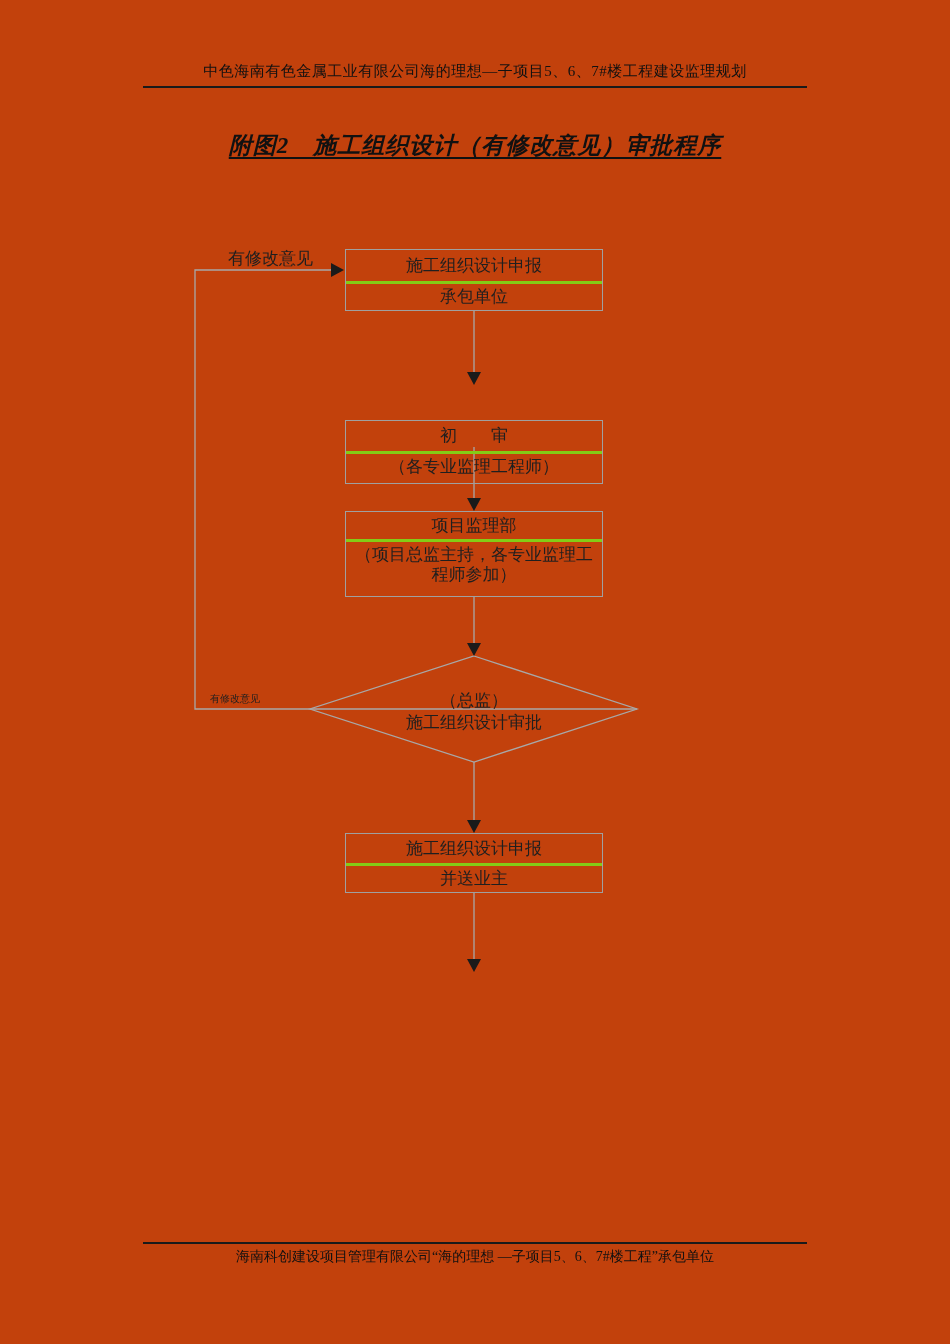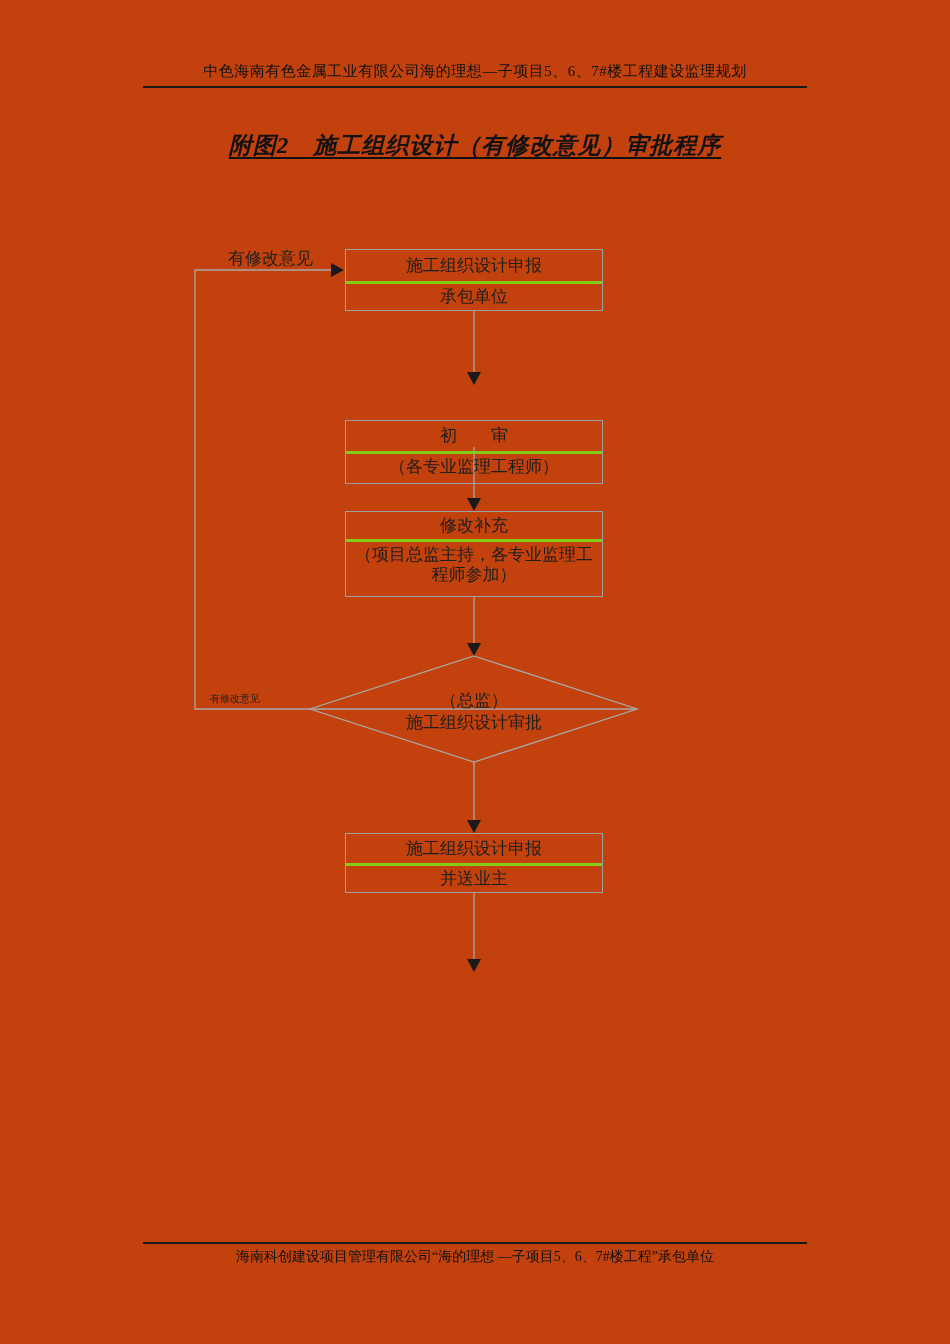--- a/index.html
+++ b/index.html
@@ -80,21 +80,21 @@
     <div class="r1" style="height:31px;">施工组织设计申报</div>
     <div class="r2">承包单位</div>
   </div>
 
   <div class="fbox" style="top:385px;height:64px;margin-top:35px;">
     <div class="r1" style="height:30px;">初　　审</div>
     <div class="r2">（各专业监理工程师）</div>
   </div>
 
   <div class="fbox" style="top:511px;height:86px;">
-    <div class="r1" style="height:27px;">修改补充</div>
+    <div class="r1" style="height:27px;">项目监理部</div>
     <div class="r2">（项目总监主持，各专业监理工程师参加）</div>
   </div>
 
   <div class="diamond-text">
     <div>（总监）</div>
     <div>施工组织设计审批</div>
   </div>
 
   <div class="fbox" style="top:833px;height:60px;">
     <div class="r1" style="height:29px;">施工组织设计申报</div>

